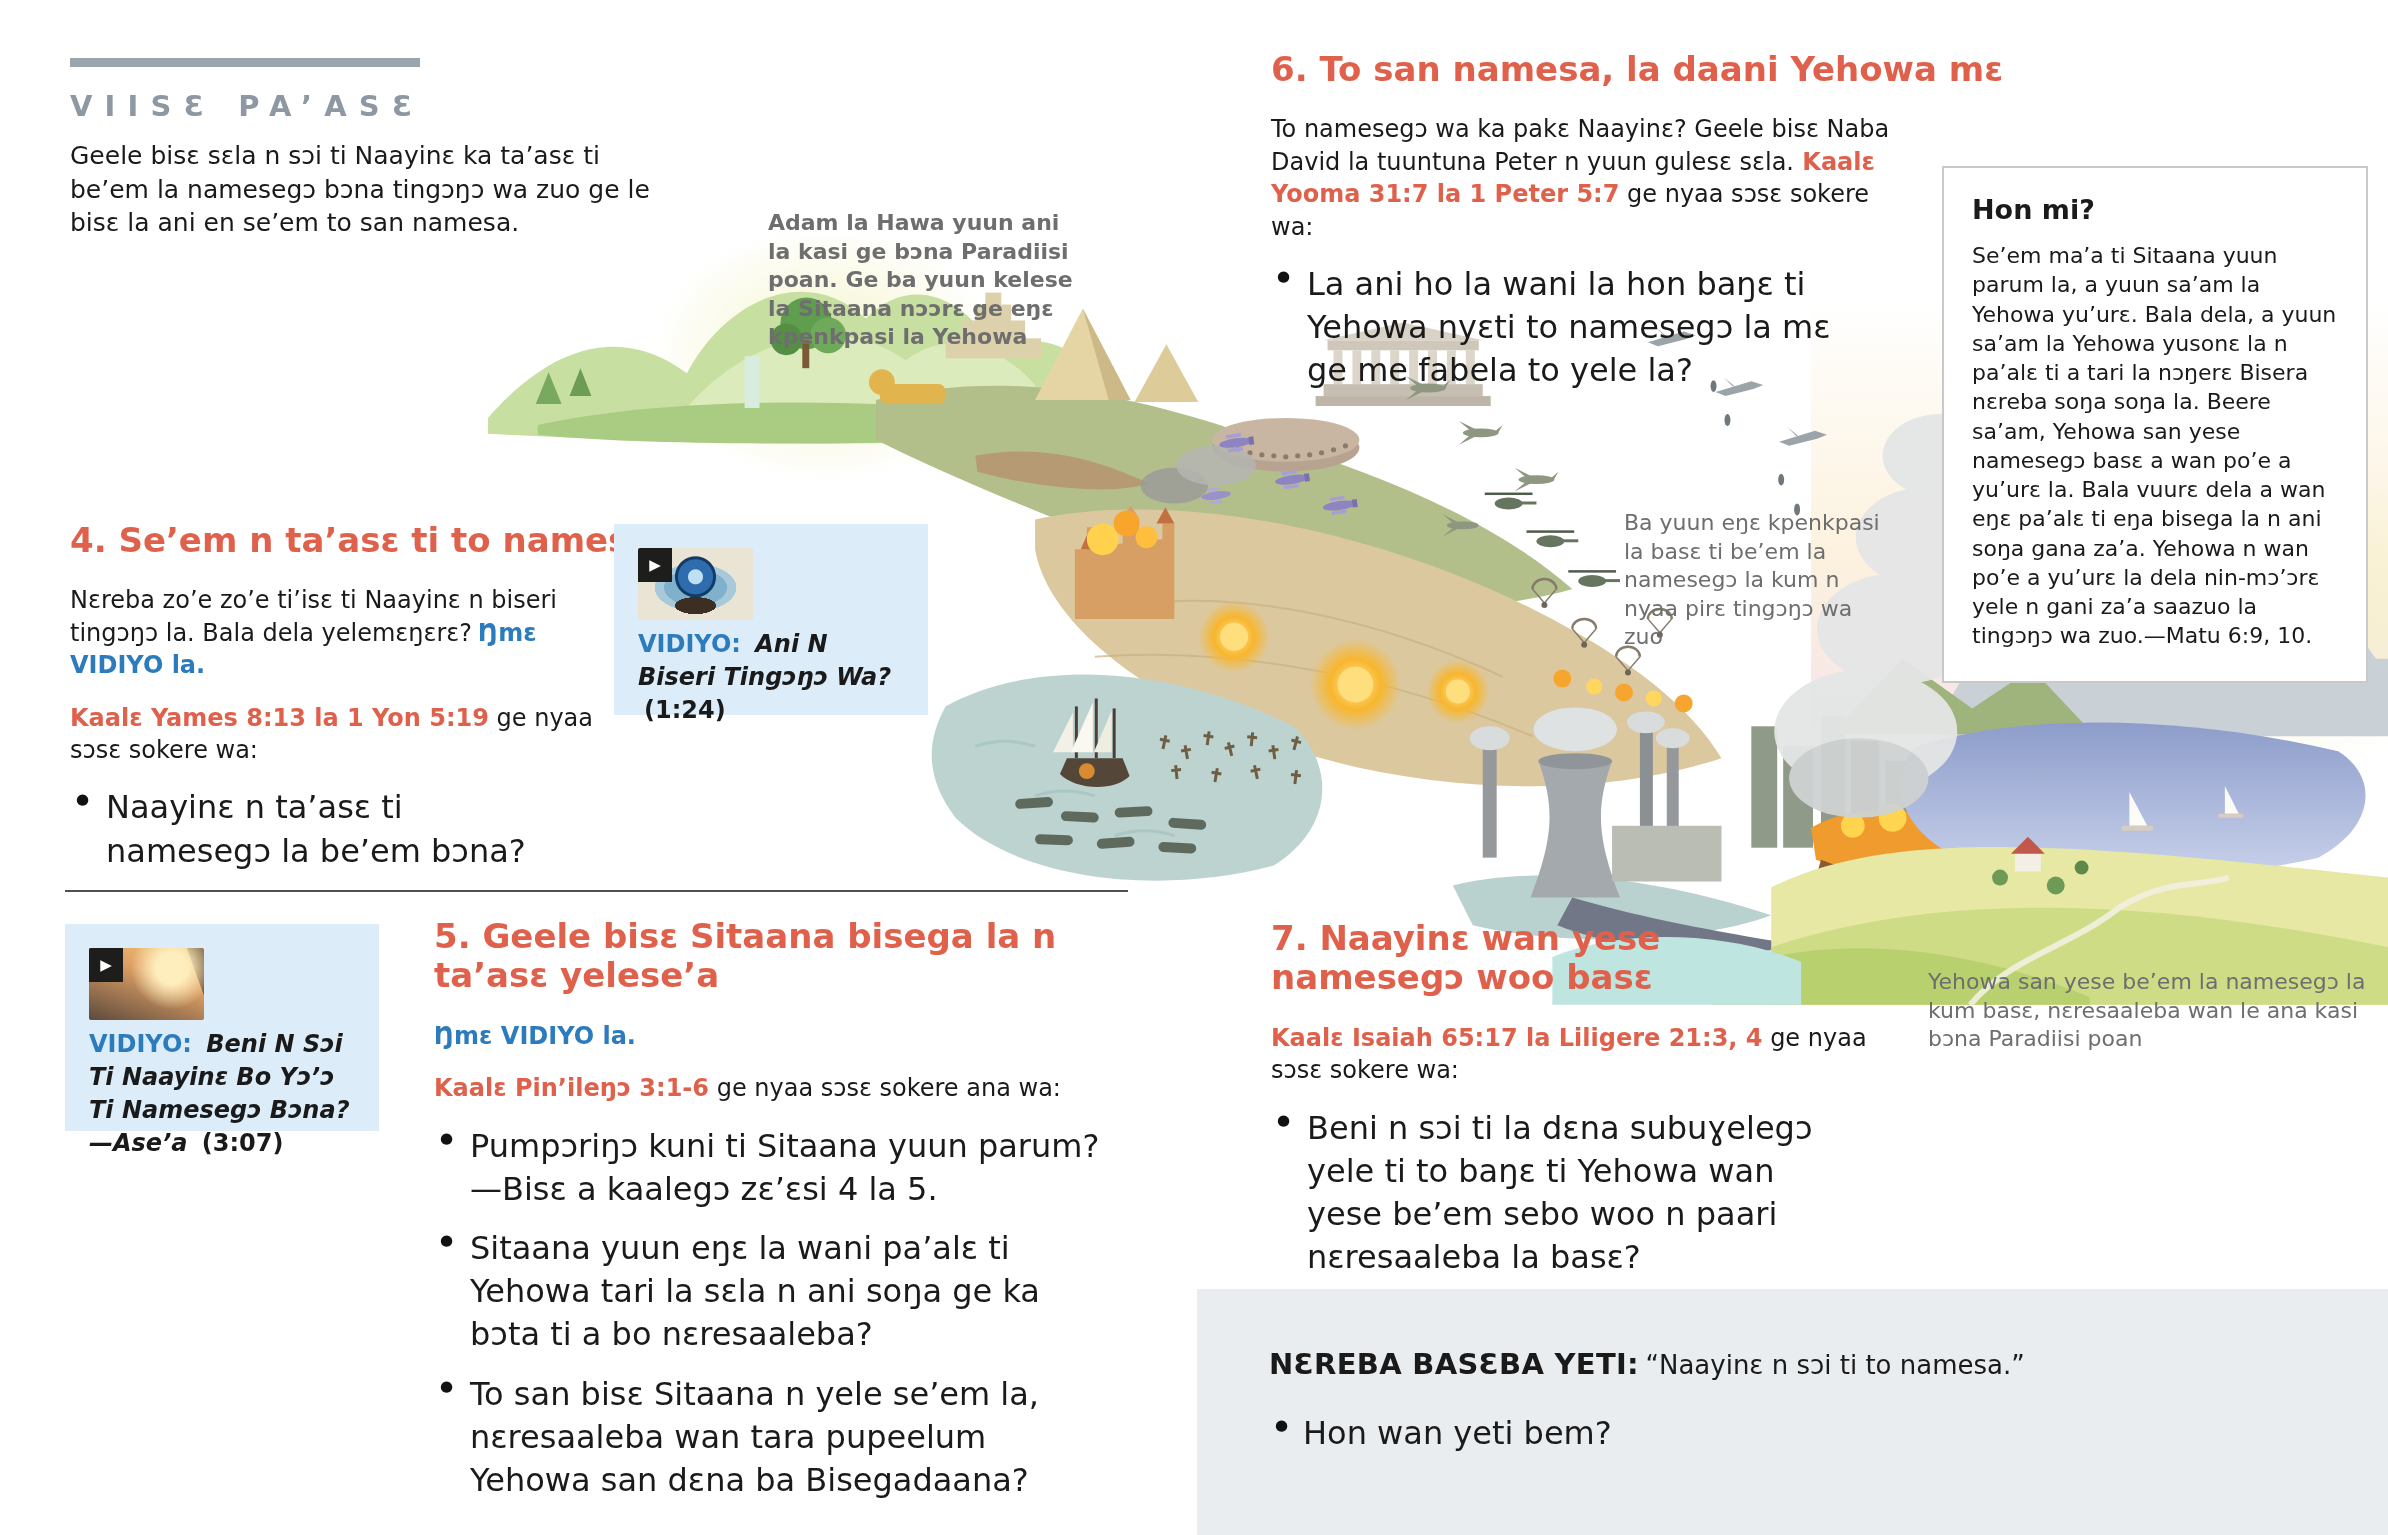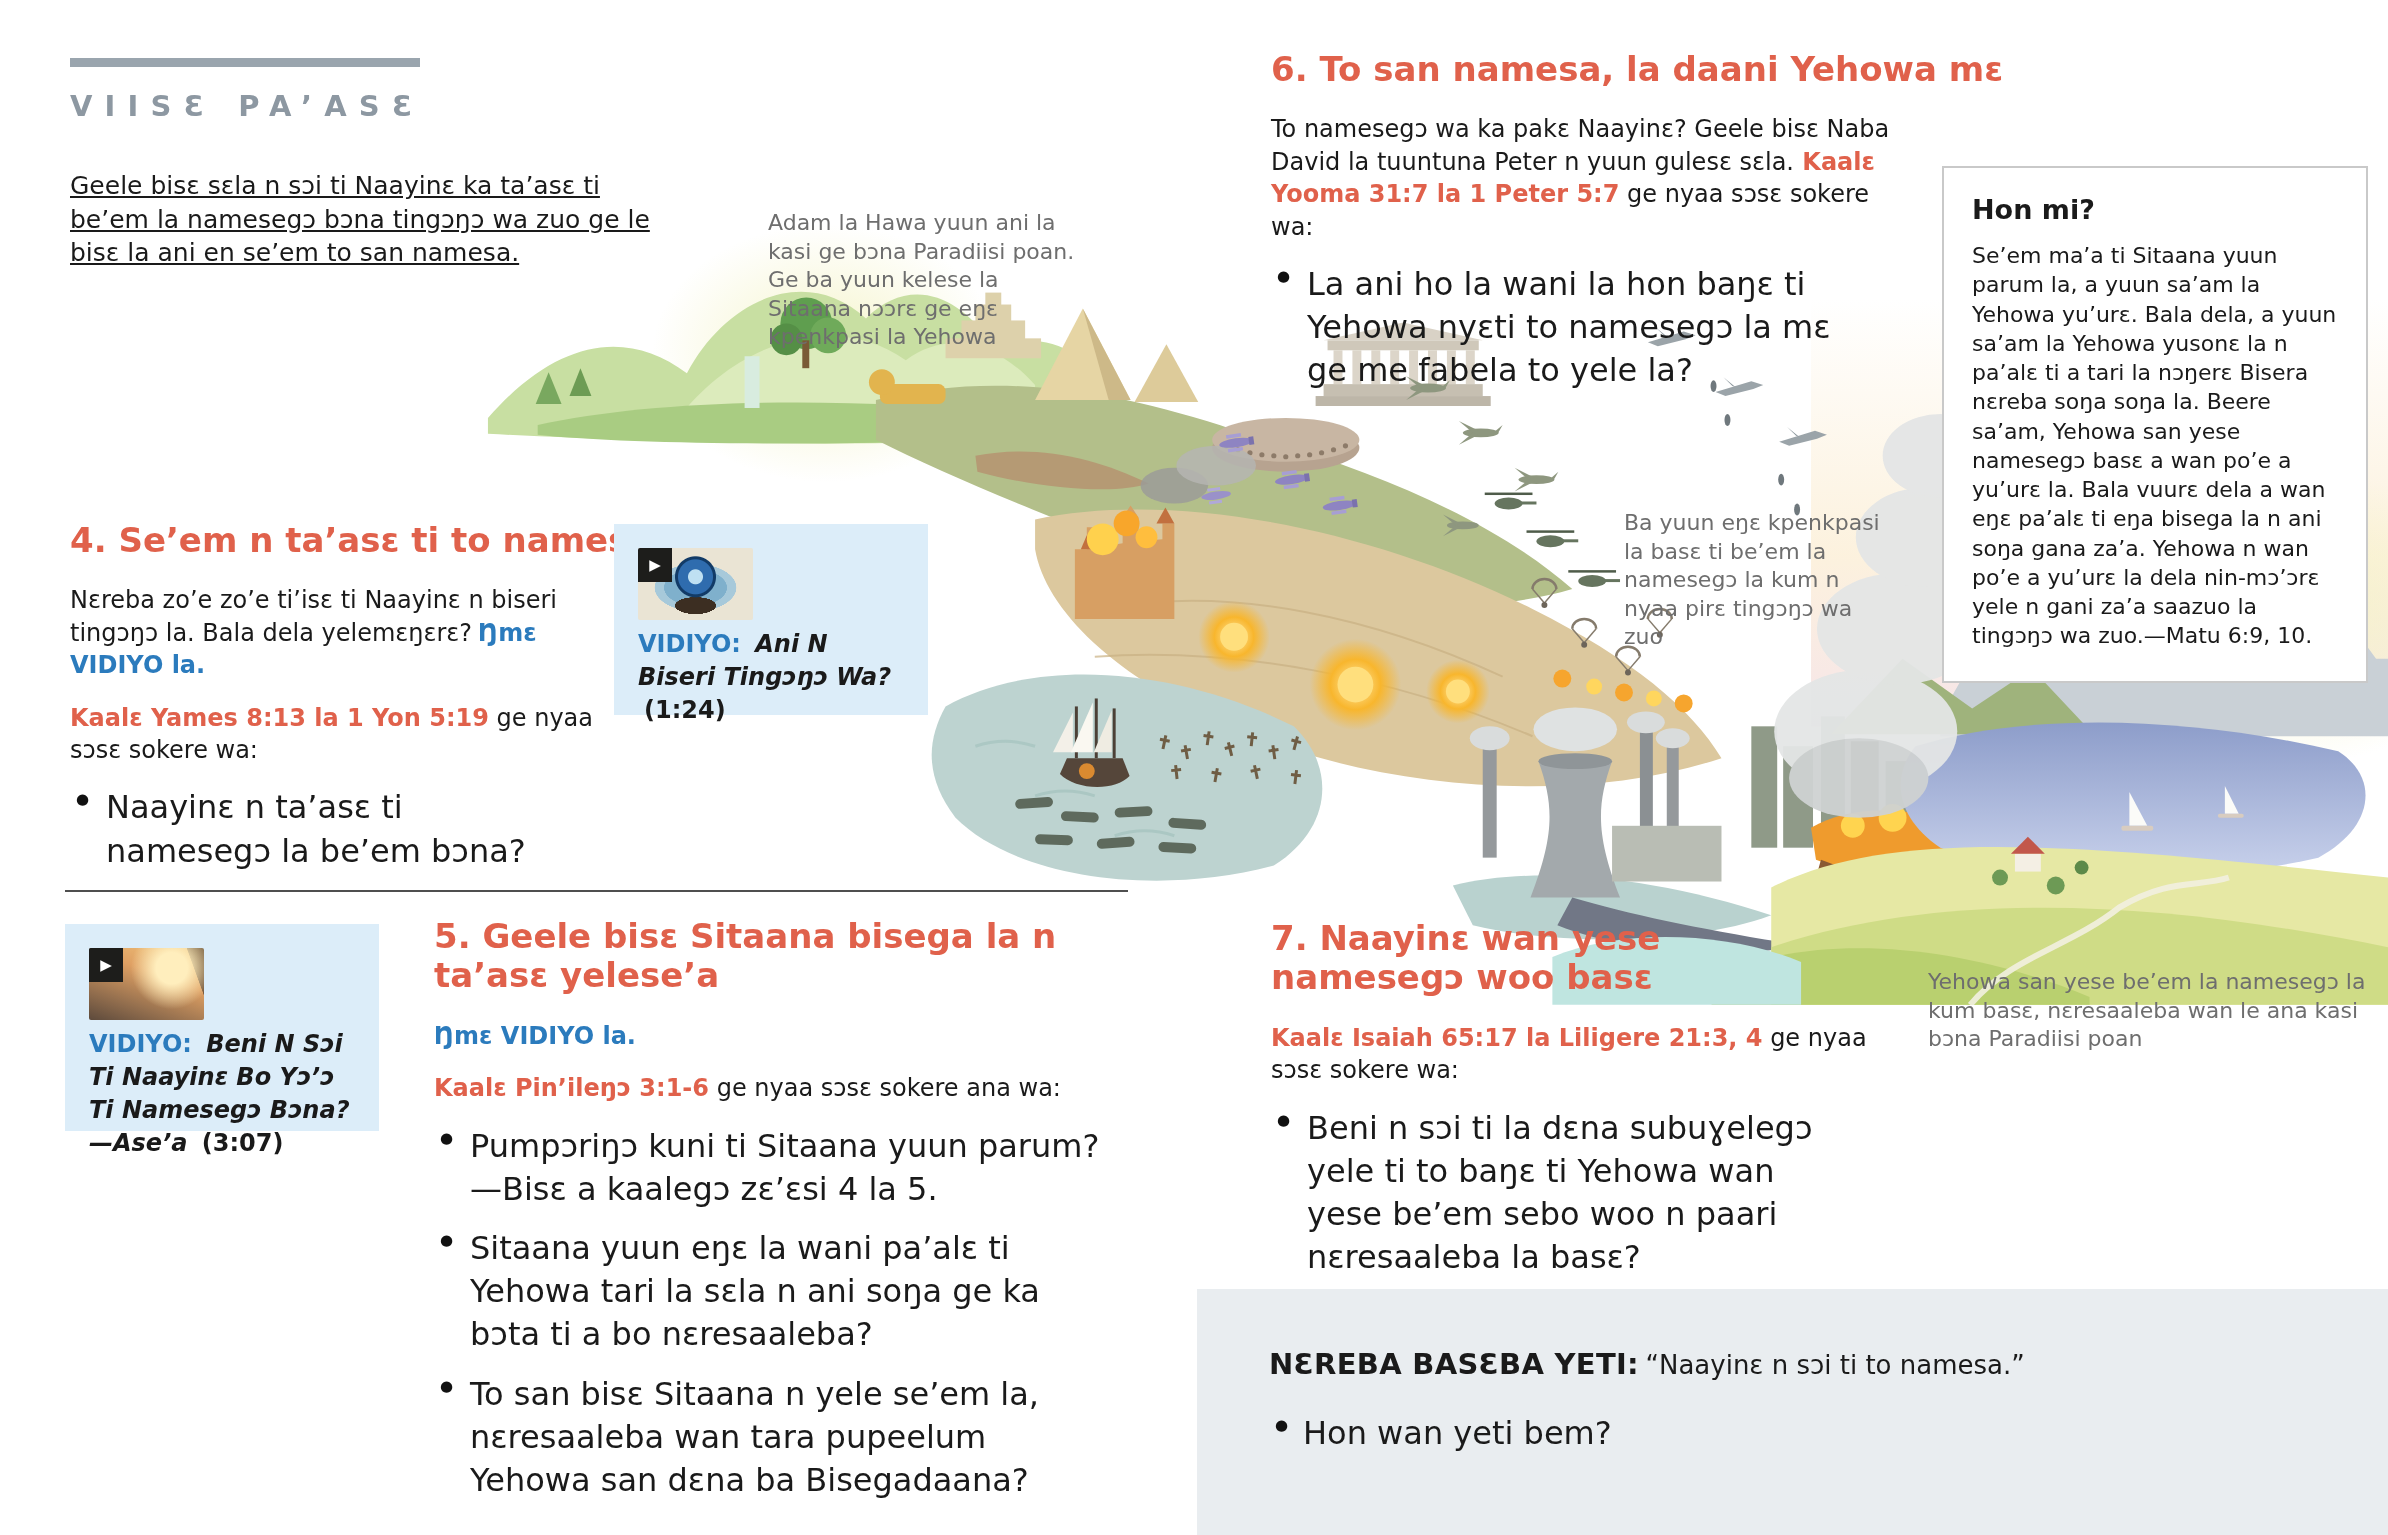--- a/index.html
+++ b/index.html
@@ -421,23 +421,23 @@
           <ellipse cx="1310" cy="292" rx="3" ry="6"></ellipse>
           <ellipse cx="1326" cy="322" rx="3" ry="6"></ellipse>
         </g>
     </g>
   </svg>
 
   <div class="abs" style="left:70px;top:58px;">
     <div class="kbar"></div>
     <div class="kicker" style="margin-top:22px;">VIISƐ PA’ASƐ</div>
   </div>
-  <p class="intro abs" style="left:70px;top:169px;width:597px;text-decoration:underline;">Geele bisɛ sɛla n sɔi ti Naayinɛ ka ta’asɛ ti be’em la namesegɔ bɔna tingɔŋɔ wa zuo ge le bisɛ la ani en se’em to san namesa.</p>
-
-  <p class="caption abs" style="left:768px;top:209px;width:318px;">Adam la Hawa yuun ani la kasi ge bɔna Paradiisi poan. Ge ba yuun kelese la Sitaana nɔɔrɛ ge eŋɛ kpenkpasi la Yehowa</p>
+  <p class="intro abs" style="left:70px;top:139px;width:597px;">Geele bisɛ sɛla n sɔi ti Naayinɛ ka ta’asɛ ti be’em la namesegɔ bɔna tingɔŋɔ wa zuo ge le bisɛ la ani en se’em to san namesa.</p>
+
+  <p class="caption abs" style="left:768px;top:209px;width:318px;font-weight:bold;">Adam la Hawa yuun ani la kasi ge bɔna Paradiisi poan. Ge ba yuun kelese la Sitaana nɔɔrɛ ge eŋɛ kpenkpasi la Yehowa</p>
   <p class="caption abs" style="left:1624px;top:509px;width:274px;">Ba yuun eŋɛ kpenkpasi la basɛ ti be’em la namesegɔ la kum n nyaa pirɛ tingɔŋɔ wa zuo</p>
   <p class="caption abs" style="left:1928px;top:968px;width:458px;">Yehowa san yese be’em la namesegɔ la kum basɛ, nɛresaaleba wan le ana kasi bɔna Paradiisi poan</p>
 
   <div class="abs" style="left:70px;top:521px;width:542px;">
     <h2 class="h-orange nowrap">4. Se’em n ta’asɛ ti to namesa</h2>
     <p class="body-text"><span>Nɛreba zo’e zo’e ti’isɛ ti Naayinɛ n biseri tingɔŋɔ la. Bala dela yelemɛŋɛrɛ?</span><a class="link gap-left">Ŋmɛ VIDIYO la.</a></p>
     <p class="body-text"><a class="ref">Kaalɛ Yames 8:13 la 1 Yon 5:19</a><span> ge nyaa sɔsɛ sokere wa:</span></p>
     <ul class="dots" style="width:468px;">
       <li>Naayinɛ n ta’asɛ ti namesegɔ la be’em bɔna?</li>
     </ul>

